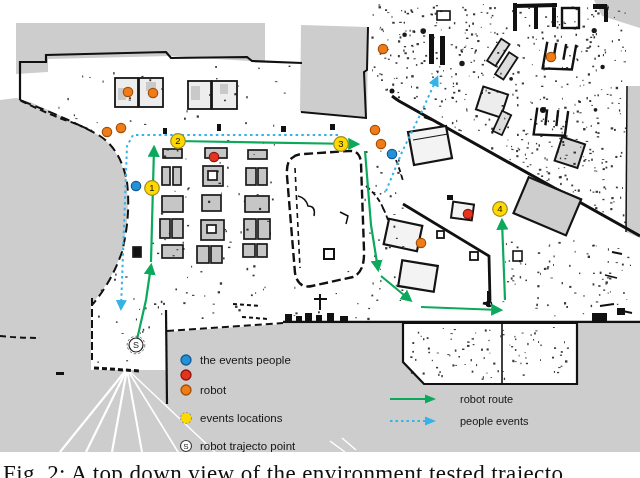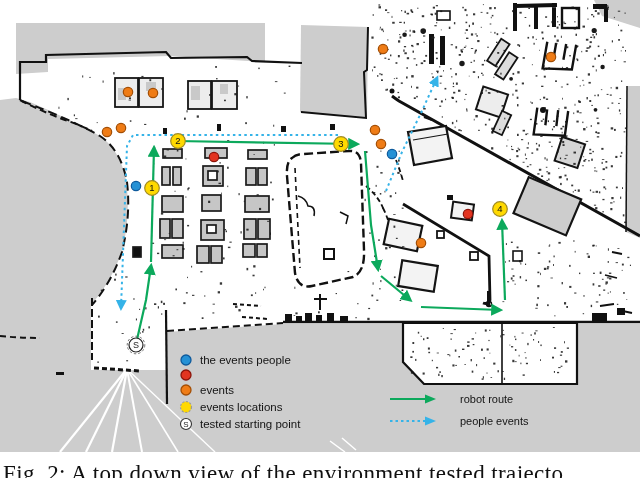--- a/index.html
+++ b/index.html
@@ -2,21 +2,21 @@
 <html><head>
 <meta charset="utf-8">
 <style>
   html,body{margin:0;padding:0;background:#fff;}
   #fig{position:relative;width:640px;height:478px;overflow:hidden;background:#fff;
        font-family:"Liberation Sans",sans-serif;}
   #map-svg{position:absolute;left:0;top:0;}
   
   .legend-left{position:absolute;left:179px;top:352px;}
   .lrow{display:flex;align-items:center;gap:7px;height:15px;font-size:11.5px;color:#141414;}
-  .lrow.sp{margin-top:2px;}
+  .lrow.sp{margin-top:13px;}
   .lmark{width:14px;height:14px;flex:0 0 14px;}
   .legend-right{position:absolute;left:389px;top:393px;}
   .rrow{display:flex;align-items:flex-start;gap:21px;height:14px;margin-bottom:8px;
         font-size:11px;color:#141414;}
   .rarrow{width:50px;height:12px;flex:0 0 50px;}
   
   .caption{position:absolute;left:3px;top:461px;width:640px;white-space:nowrap;overflow:hidden;
            font-family:"Liberation Serif",serif;font-size:23px;color:#101010;letter-spacing:.4px;}
 </style>
 </head>
@@ -1094,34 +1094,34 @@
     </div>
     <div class="lrow">
       <svg class="lmark" viewBox="0 0 14 14">
         <circle cx="7" cy="7" r="5" stroke="#8c140a" stroke-width="1.3" fill="#e23420"></circle>
       </svg>
     </div>
     <div class="lrow">
       <svg class="lmark" viewBox="0 0 14 14">
         <circle cx="7" cy="7" r="5" stroke="#a34e05" stroke-width="1.3" fill="#ef7c16"></circle>
       </svg>
-      <span>events</span>
+      <span>robot</span>
     </div>
     <div class="lrow sp">
       <svg class="lmark" viewBox="0 0 14 14">
         <circle cx="7" cy="7" r="5.5" stroke="#9b9b9b" stroke-width="1.2" stroke-dasharray="2 1.6" fill="#ffd900"></circle>
       </svg>
       <span>events locations</span>
     </div>
     <div class="lrow sp">
       <svg class="lmark" viewBox="0 0 14 14">
         <circle cx="7" cy="7" r="5.5" stroke="#333" stroke-width="1.1" fill="#ffffff"></circle>
         <text x="7" y="10" text-anchor="middle" font-size="8" fill="#222">S</text>
       </svg>
-      <span>tested starting point</span>
+      <span>robot trajecto point</span>
     </div>
   </div>
 
   <div class="legend-right">
     <div class="rrow">
       <svg class="rarrow" viewBox="0 0 50 12">
         <line x1="1" y1="6" x2="36" y2="6" stroke-width="2.2" stroke="#0ca95c"></line>
         <polygon points="36,1.5 47,6 36,10.5" fill="#0ca95c"></polygon>
       </svg>
       <span>robot route</span>

